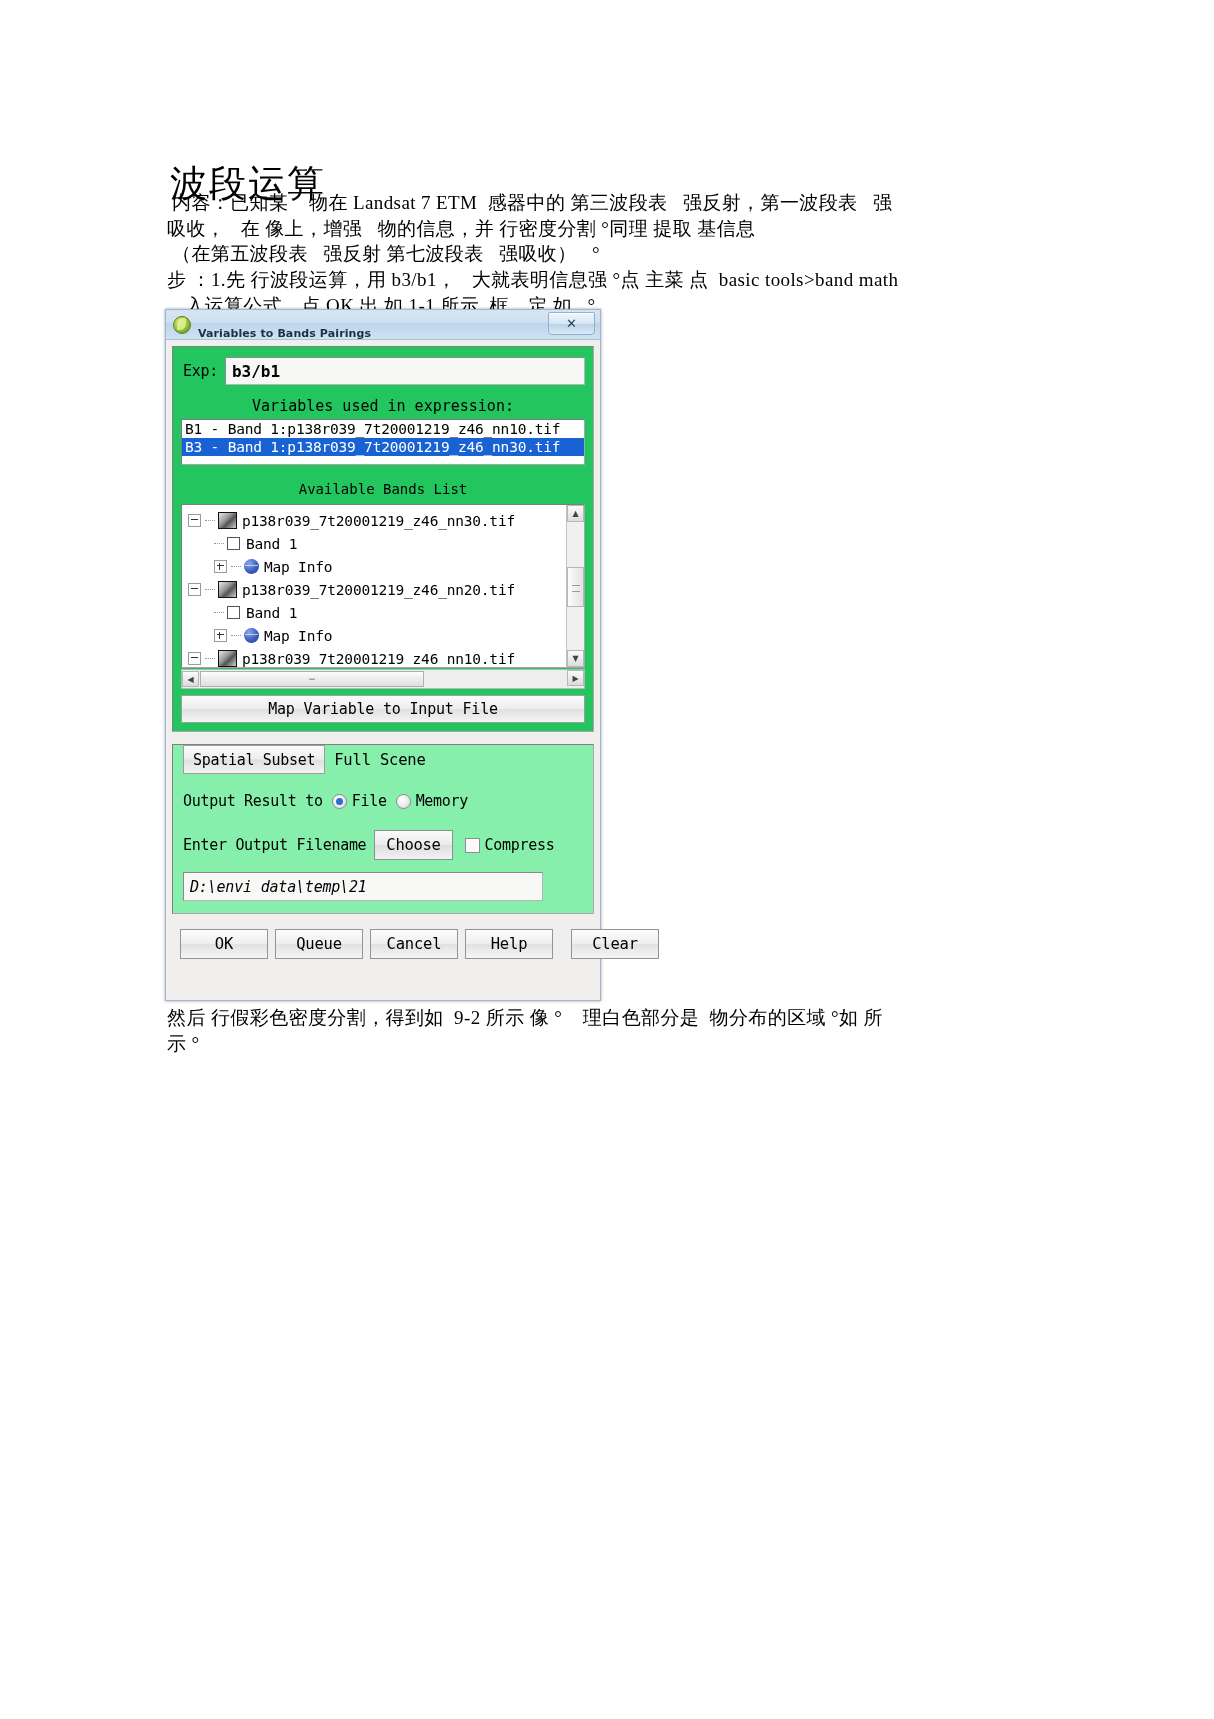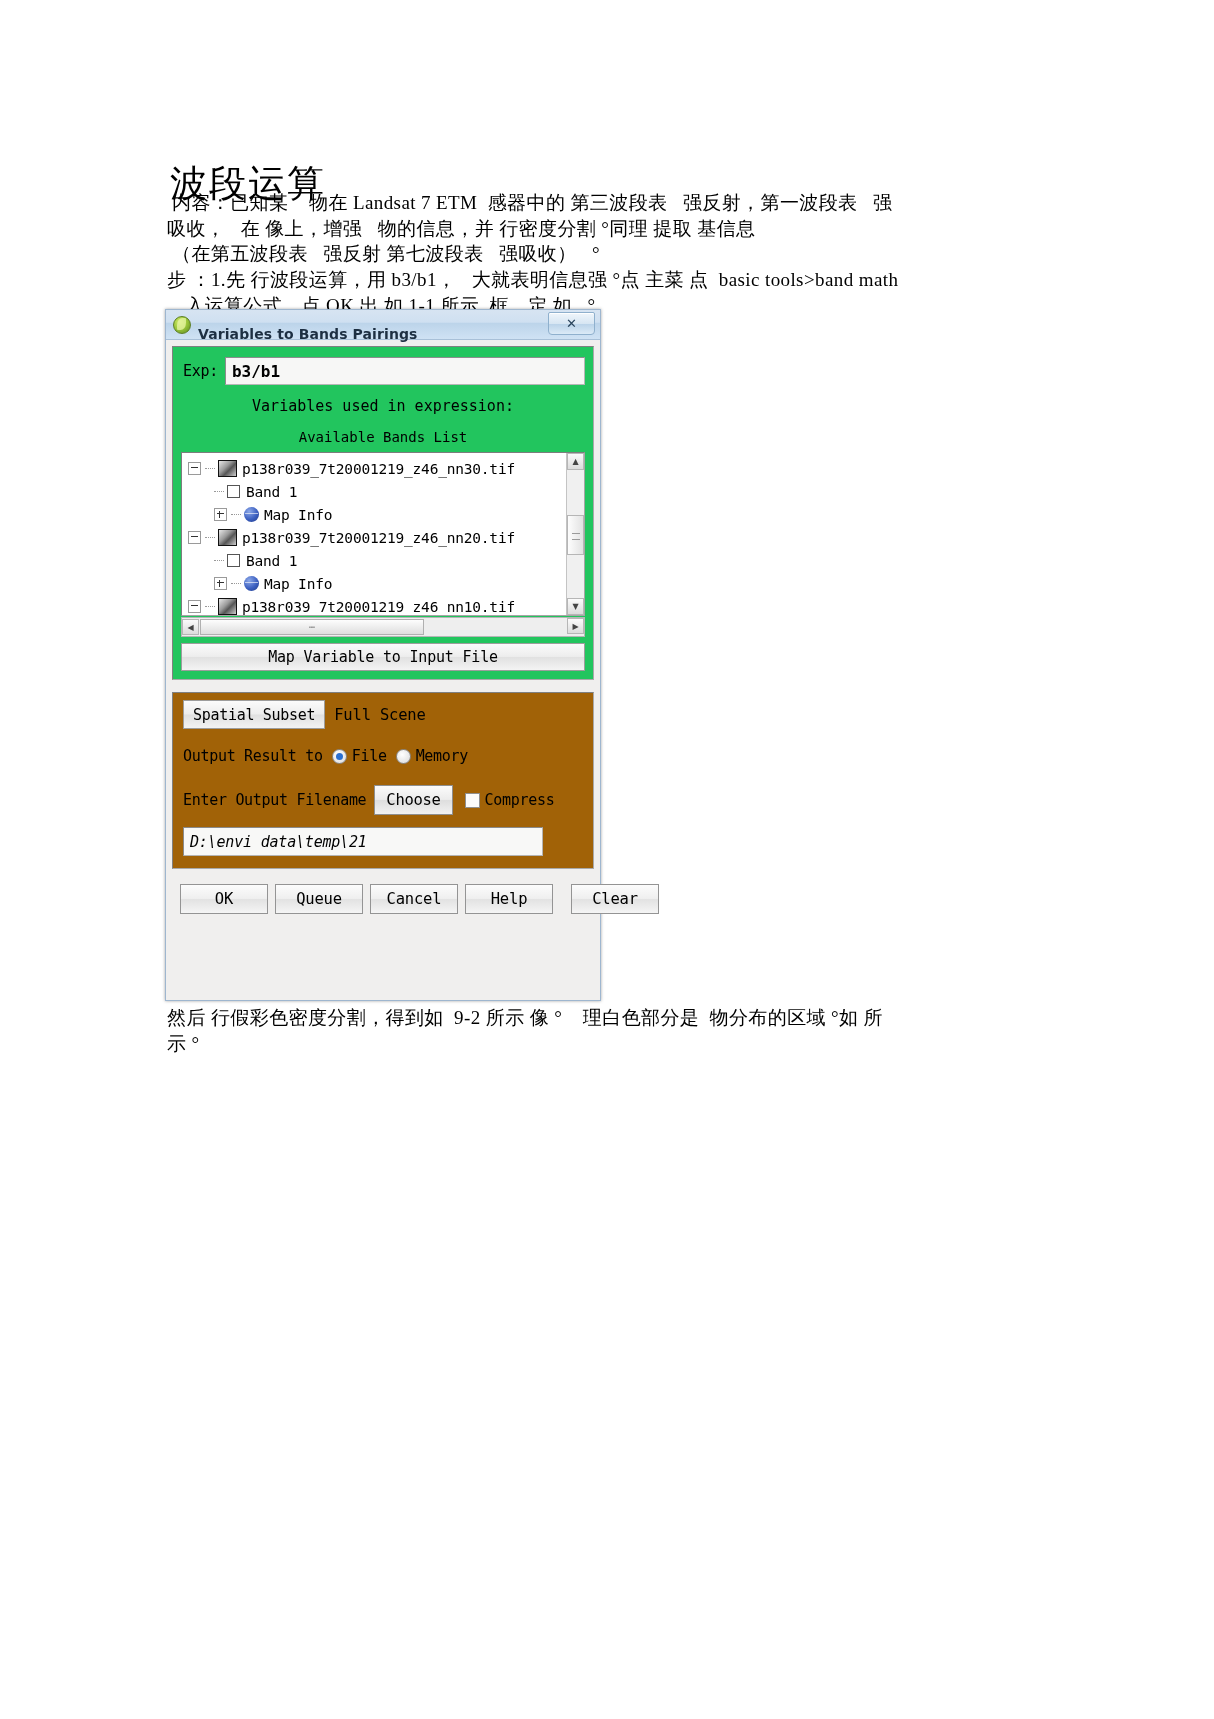--- a/index.html
+++ b/index.html
@@ -95,21 +95,21 @@
   #title-icon .leaf {
     position: absolute;
     left: 4px; top: 2px;
     width: 9px; height: 12px;
     background: #e8f5a6;
     border-radius: 60% 10% 60% 10%;
     opacity: .75;
   }
   #title-text {
     font-family: "DejaVu Sans", sans-serif;
-    font-size: 14px;
+    font-size: 11px;
     font-weight: bold;
     color: #1d2f42;
     letter-spacing: 0.1px;
     margin-top: 18px;
   }
   #close-btn {
     position: absolute;
     right: 5px;
     top: 2px;
     width: 45px;
@@ -343,22 +343,22 @@
     font-size: 15px;
     letter-spacing: -0.2px;
   }
 
   
   #lower-panel {
     margin: 12px 6px 6px 6px;
     border: 1px solid #a9a9a9;
     border-top-color: #808080;
     border-left-color: #808080;
-    background: #a16207;
-    padding: 7px 10px 12px 10px;
+    background: #86efac;
+    padding: 0 10px 12px 10px;
   }
   .row { display: flex; align-items: center; }
   #subset-row { margin-bottom: 18px; }
   #spatial-subset-btn {
     height: 27px;
     padding: 0 9px;
     background: linear-gradient(to bottom,#fbfbfb 0%,#ededed 48%,#e0e0e0 52%,#f3f3f3 100%);
     border: 1px solid #9d9d9d;
     display: flex; align-items: center;
     font-size: 15px;
@@ -465,20 +465,24 @@
 
     <div class="inner-panel">
 
       <div id="exp-row">
         <div id="exp-label">Exp:</div>
         <div id="exp-field">b3/b1</div>
       </div>
 
       <div id="vars-caption">Variables used in expression:</div>
 
+      <div id="vars-list">
+        <div class="var-row">B1 - Band 1:p138r039_7t20001219_z46_nn10.tif</div>
+        <div class="var-row selected">B3 - Band 1:p138r039_7t20001219_z46_nn30.tif</div>
+      </div>
 
       <div id="bands-caption">Available Bands List</div>
 
       <div id="bands-tree-wrap">
         <div id="bands-tree">
 
           <div class="tree-node">
             <div class="expander"></div>
             <div class="dashlead"></div>
             <div class="icon-raster"></div>

